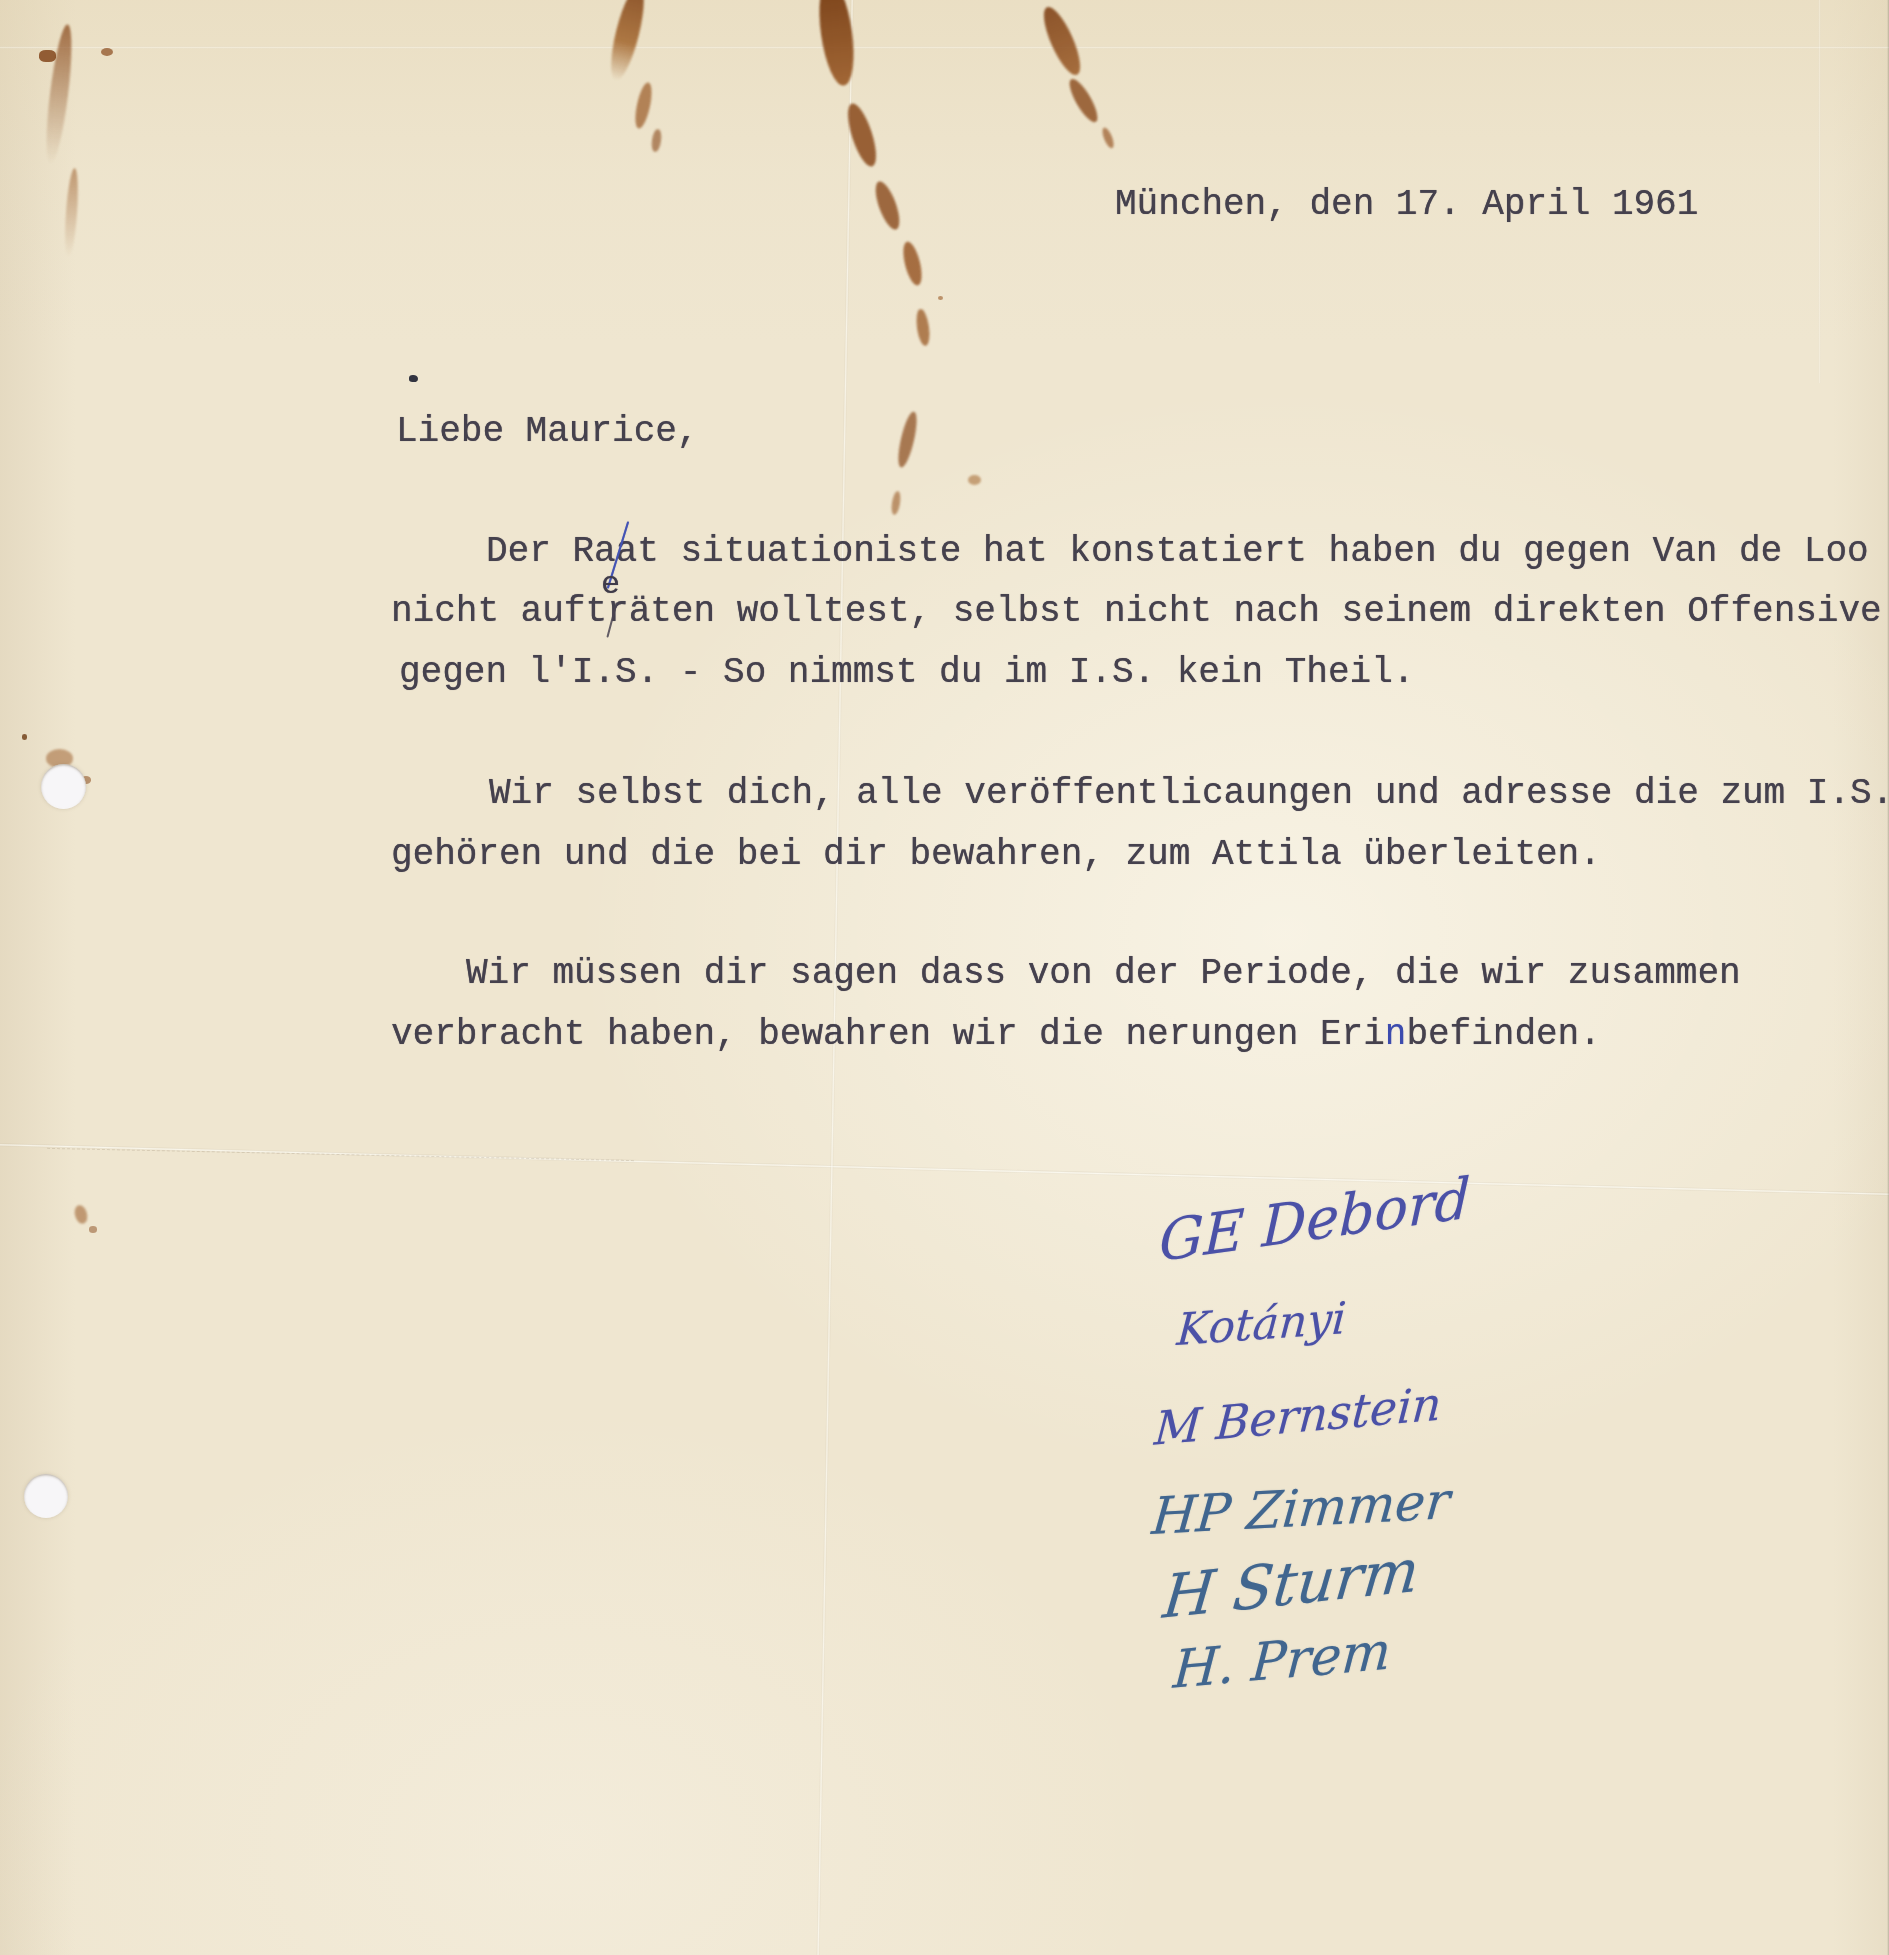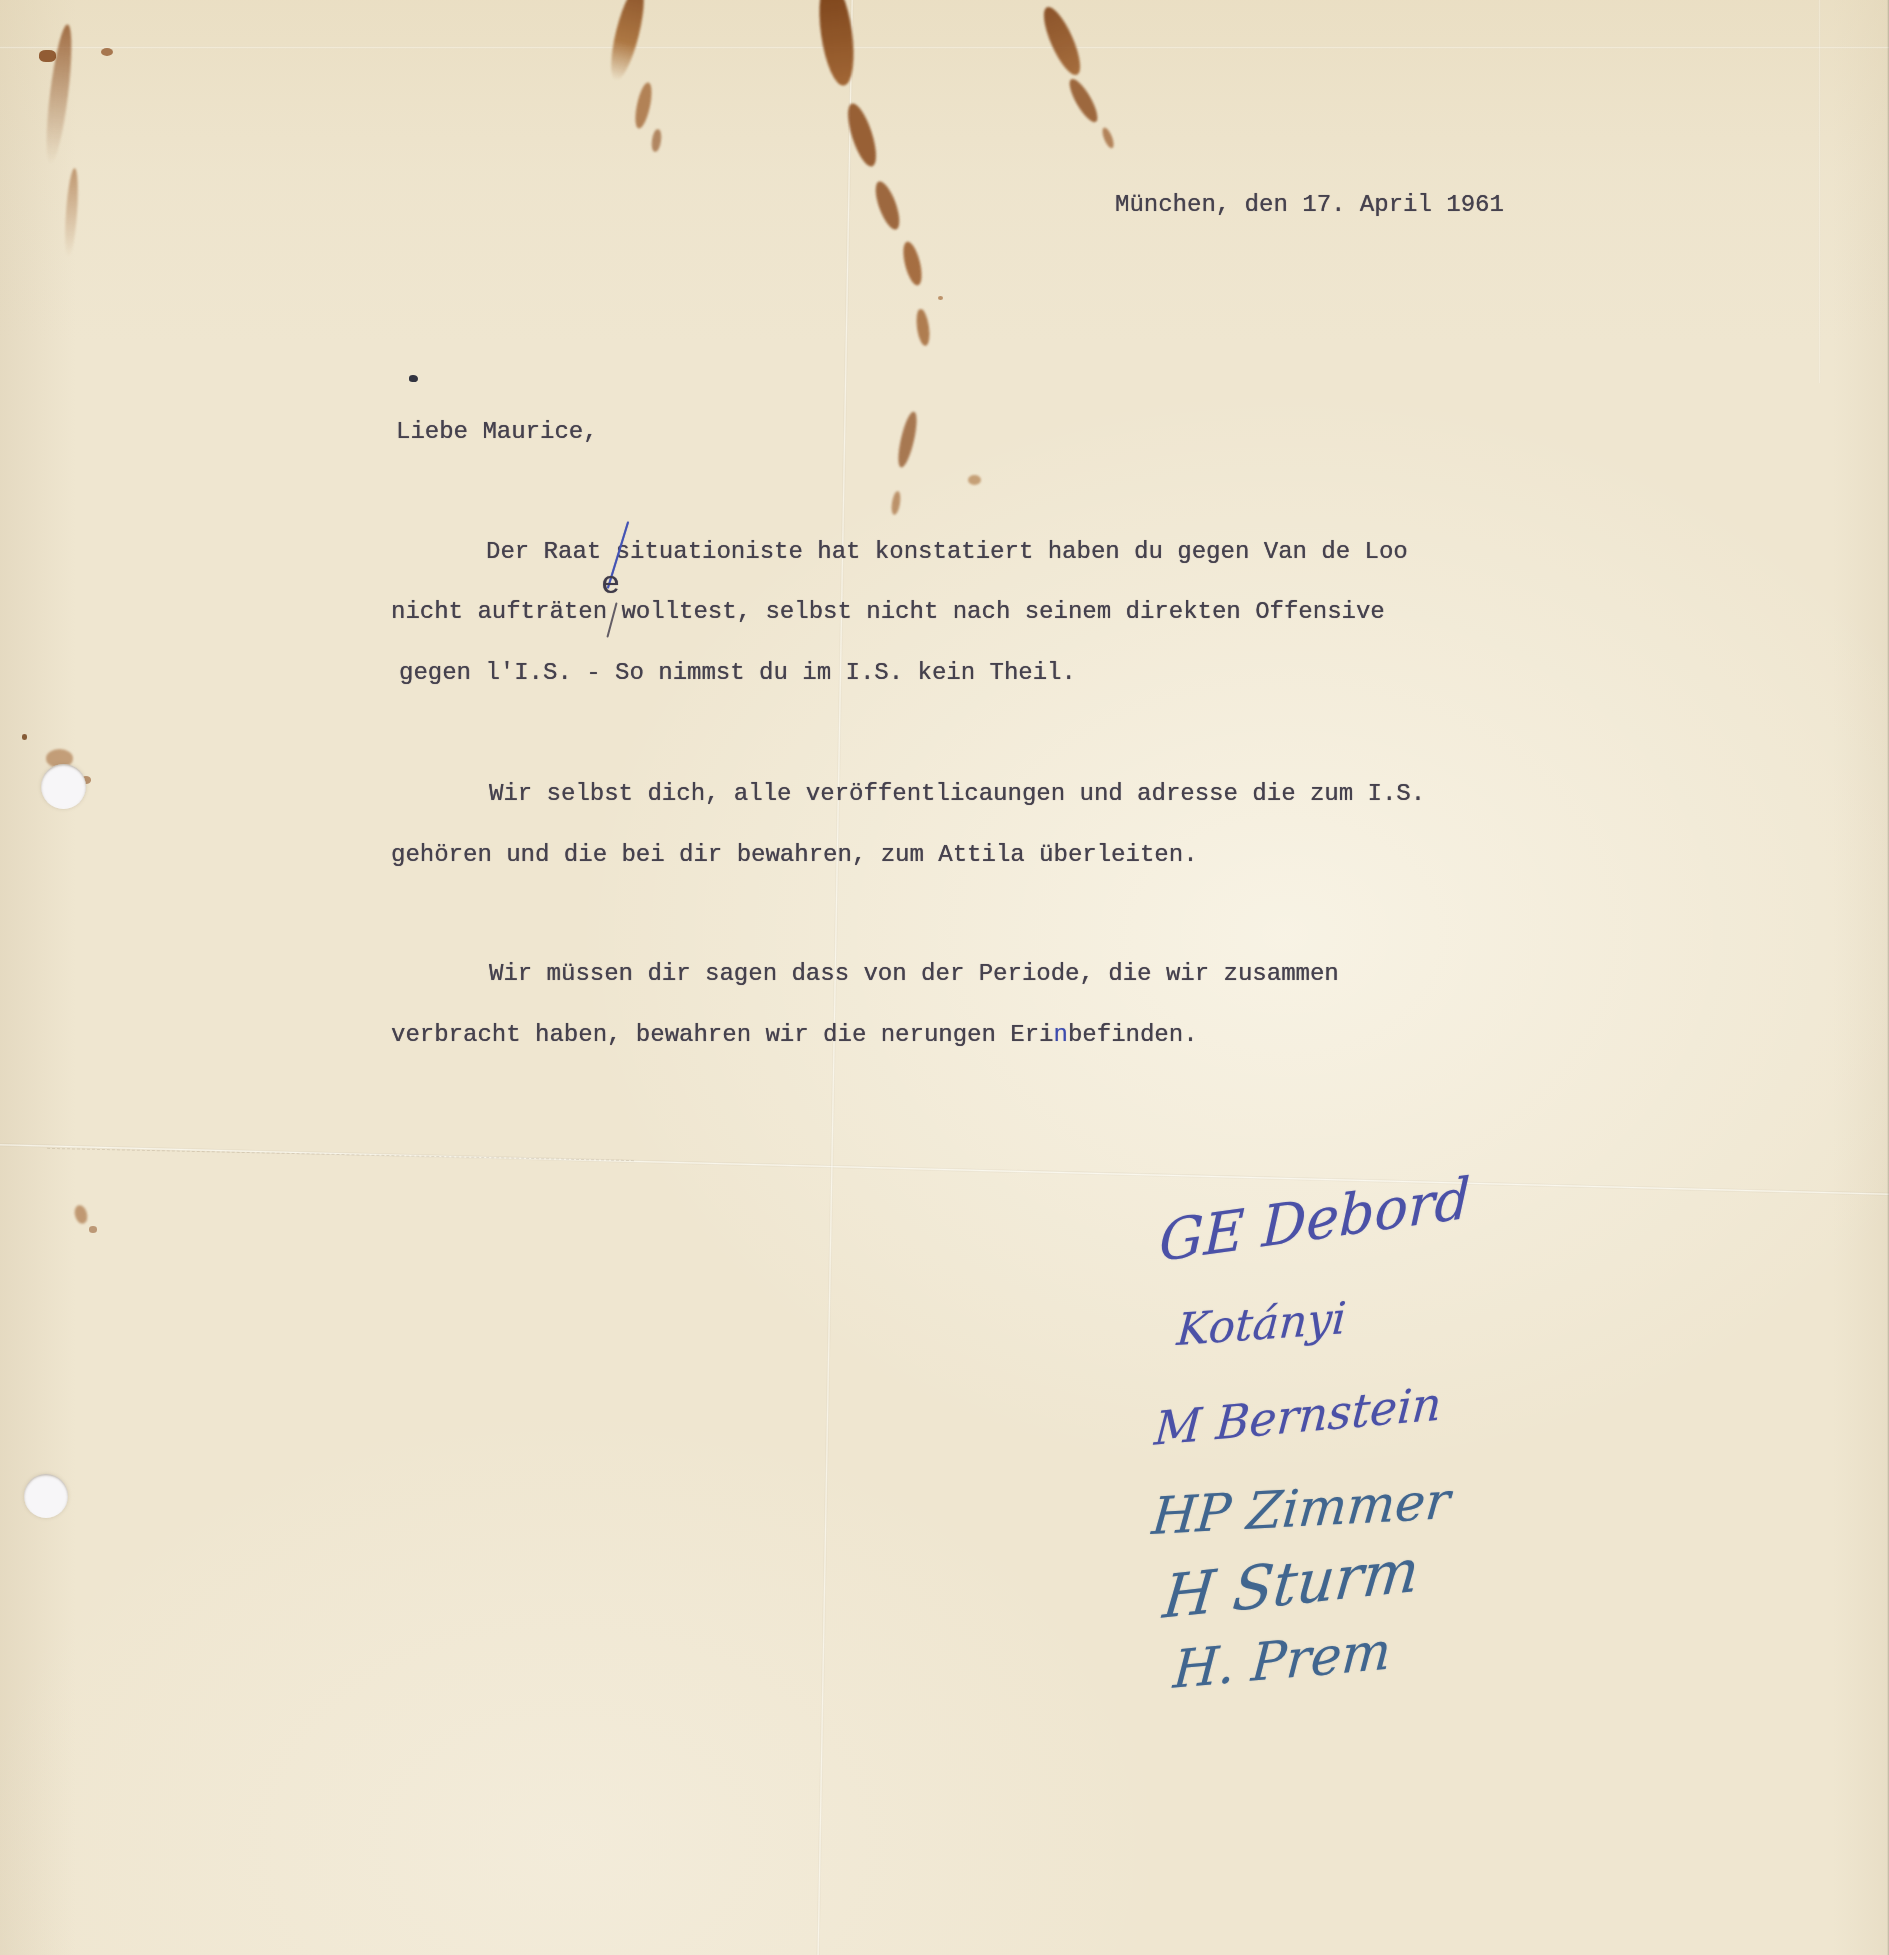--- a/index.html
+++ b/index.html
@@ -26,21 +26,21 @@
     background:linear-gradient(to bottom, rgba(120,102,74,0.10), rgba(255,255,250,0.65) 50%, rgba(120,102,74,0.08));
   }
   .crease.v{
     width:2.7px;top:-15.6px;bottom:-15.6px;
     background:linear-gradient(to right, rgba(120,102,74,0.08), rgba(255,255,250,0.55) 50%, rgba(120,102,74,0.07));
   }
   .stitch{position:absolute;height:0;border-top:1.2px dashed rgba(130,108,80,0.20);}
   
   .tline{
     position:absolute;white-space:pre;
-    font-size:24px;line-height:32px;letter-spacing:0;
+    font-size:36px;line-height:32px;letter-spacing:0;
     color:#45414d;
     text-shadow:0 0 0.8px rgba(62,56,74,0.65), 0.3px 0.2px 0 rgba(62,56,74,0.35);
   }
   .blue-ink{color:#3c4bae;text-shadow:0 0 0.8px rgba(60,75,174,0.5);}
   
   .sig{
     position:absolute;white-space:pre;
     font-family:"DejaVu Serif", serif;font-style:italic;
     text-shadow:0 0 1.2px rgba(70,80,170,0.35);
   }
@@ -107,21 +107,21 @@
 <div class="tline" style="left:1115px;top:189px;">München, den 17. April 1961</div>
 <div class="tline" style="left:396px;top:416px;">Liebe Maurice,</div>
 
 <div class="tline" style="left:486px;top:536px;">Der Raat situationiste hat konstatiert haben du gegen Van de Loo</div>
 <div class="tline" style="left:391px;top:596px;text-align:center;">nicht aufträten wolltest, selbst nicht nach seinem direkten Offensive</div>
 <div class="tline" style="left:391px;top:657px;margin-left:8px;">gegen l'I.S. - So nimmst du im I.S. kein Theil.</div>
 
 <div class="tline" style="left:489px;top:778px;">Wir selbst dich, alle veröffentlicaungen und adresse die zum I.S.</div>
 <div class="tline" style="left:391px;top:839px;">gehören und die bei dir bewahren, zum Attila überleiten.</div>
 
-<div class="tline" style="left:489px;top:958px;">Wir müssen dir sagen dass von der Periode, die wir zusammen</div>
+<div class="tline" style="left:466px;top:958px;">Wir müssen dir sagen dass von der Periode, die wir zusammen</div>
 <div class="tline" style="left:391px;top:1019px;"><span>verbracht haben, bewahren wir die nerungen Eri</span><span class="blue-ink">n</span><span>befinden.</span></div>
 
 <div class="pen-slash" style="left:617px;top:520px;height:70px;transform:rotate(17deg);"></div>
 <div class="corr-e" style="left:601px;top:569px;">e</div>
 <div class="dark-stroke" style="left:611px;top:602px;height:36px;transform:rotate(15deg);"></div>
 
 <div class="sig violet" style="left:1158px;top:1187px;font-size:56px;transform:rotate(-8deg) skewX(-10deg);">GE Debord</div>
 <div class="sig violet" style="left:1177px;top:1298px;font-size:44px;transform:rotate(-4deg) skewX(-8deg);">Kotányi</div>
 <div class="sig violet" style="left:1154px;top:1389px;font-size:46px;transform:rotate(-5deg) skewX(-9deg);">M Bernstein</div>
 <div class="sig steel" style="left:1152px;top:1479px;font-size:51px;transform:rotate(-3deg) skewX(-8deg);">HP Zimmer</div>

